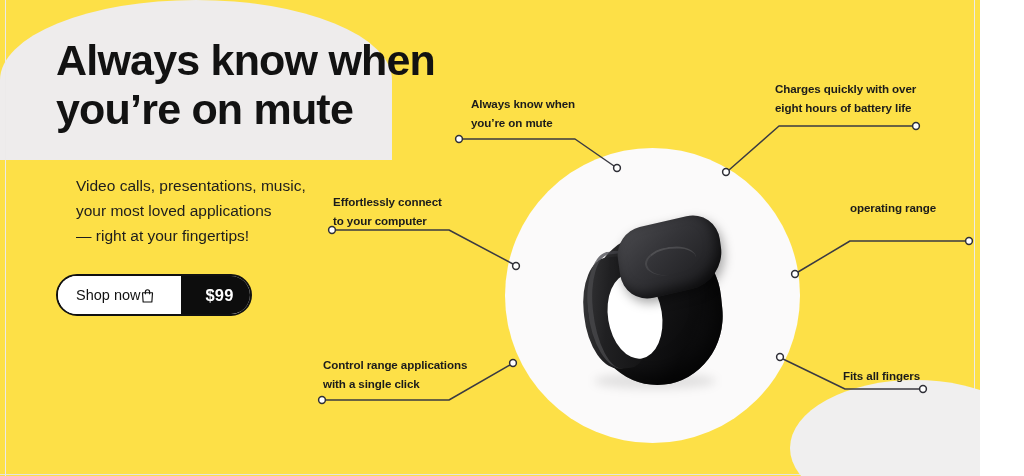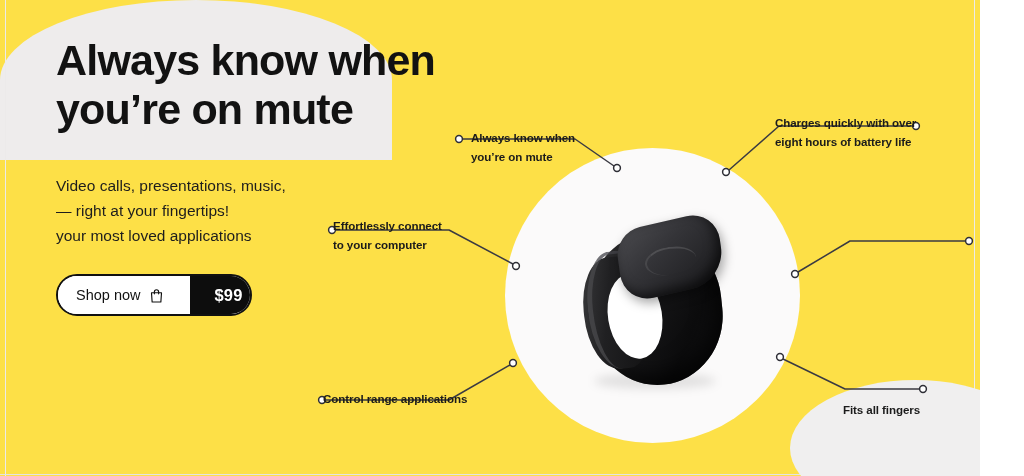--- a/index.html
+++ b/index.html
@@ -47,38 +47,39 @@
     letter-spacing:-0.8px;
     color:#121212;
   }
   .hero-sub {
     margin-top:40px;
     font-size:15.5px;
     line-height:1.62;
     color:#1d1d1d;
     font-weight:400;
     max-width:300px;
+    margin-left:20px;
   }
   .hero-sub span { display:block; }
 
   
   .shop-pill {
     margin-top:26px;
     display:inline-flex;
     align-items:stretch;
     height:42px;
     border:2px solid #111111;
     border-radius:999px;
     background:#ffffff;
     overflow:hidden;
     cursor:pointer;
     width:196px;
   }
   .shop-left {
-    display:flex; align-items:center; gap:9px;
+    display:flex; align-items:center; 
     padding:0 15px 0 18px;
     flex:1 1 auto;
     background:#ffffff;
   }
   .shop-left .lbl { font-size:14.5px; font-weight:400; color:#111; white-space:nowrap; }
   .bag-icon { width:13px; height:15px; display:block; flex:none; }
   .shop-right {
     display:flex; align-items:center; justify-content:center;
     background:#0d0d0d;
     color:#ffffff;
@@ -145,25 +146,24 @@
 
   
   .callout-text {
     position:absolute;
     font-size:11.6px;
     line-height:1.62;
     font-weight:700;
     color:#1b1b1b;
     letter-spacing:-0.1px;
     white-space:nowrap;
-    margin-top:34px;
   }
   .ct-mute       { left:471px; top:95px;  }
   .ct-battery    { left:775px; top:80px;  }
-  .ct-connect    { left:333px; top:183px; }
+  .ct-connect    { left:333px; top:193px; }
   .ct-range      { left:850px; top:199px; }
   .ct-control    { left:323px; top:356px; }
   .ct-fingers    { left:843px; top:367px; }
 </style>
 </head>
 <body>
 
 <div id="stage">
 
   <div class="frame-line frame-left"></div>
@@ -175,22 +175,22 @@
   <div class="blob blob-bottom-right"></div>
 
   <div class="hero">
     <h1>
       <span>Always know when</span><br>
       <span>you’re on mute</span>
     </h1>
 
     <div class="hero-sub">
       <span>Video calls, presentations, music,</span>
+      <span>your most loved applications</span>
       <span>— right at your fingertips!</span>
-      <span>your most loved applications</span>
     </div>
 
     <div class="shop-pill">
       <div class="shop-left">
         <span class="lbl">Shop now</span>
         <svg class="bag-icon" viewBox="0 0 14 16" fill="none">
           <path d="M1.6 5h10.8l-.7 10H2.3L1.6 5z" stroke="#111" stroke-width="1.25" stroke-linejoin="round"></path>
           <path d="M4.7 6.2V4.1a2.3 2.3 0 014.6 0v2.1" stroke="#111" stroke-width="1.25" stroke-linecap="round"></path>
         </svg>
       </div>
@@ -243,23 +243,25 @@
     <div>Charges quickly with over</div>
     <div>eight hours of battery life</div>
   </div>
 
   <div class="callout-text ct-connect">
     <div>Effortlessly connect</div>
     <div>to your computer</div>
   </div>
 
   <div class="callout-text ct-range">
+    <div>operating range</div>
   </div>
 
   <div class="callout-text ct-control">
     <div>Control range applications</div>
+    <div>with a single click</div>
   </div>
 
   <div class="callout-text ct-fingers">
     <div>Fits all fingers</div>
   </div>
 
 </div>
 
 </body></html>

